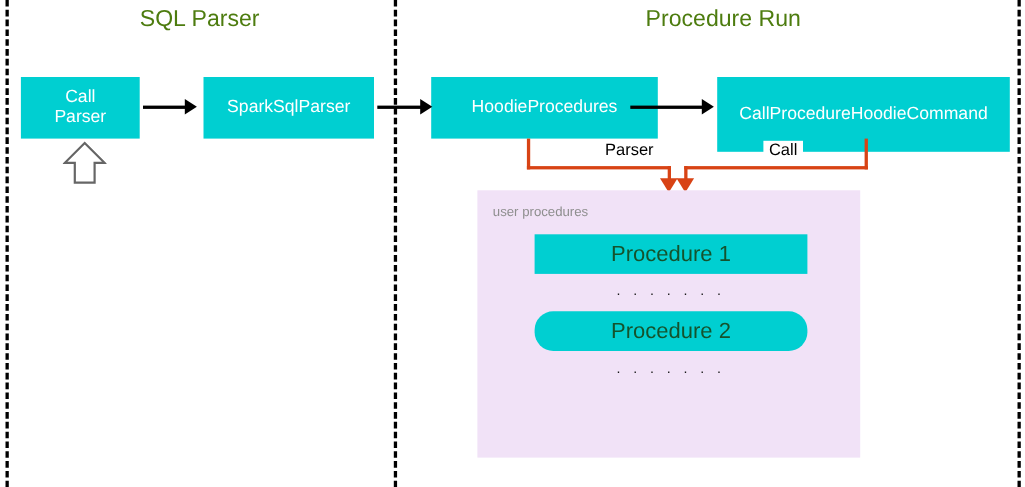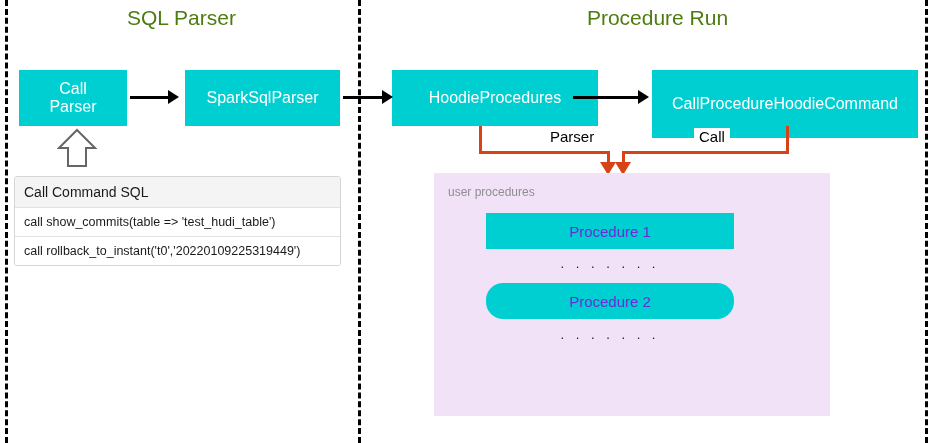--- a/index.html
+++ b/index.html
@@ -148,41 +148,41 @@
     white-space: nowrap;
   }
   #label-build { left: 545px; top: 128px; }
   #label-call  { left: 694px; top: 128px; }
 
   
   #user-procedures-panel {
     position: absolute;
     left: 434px;
     top: 173px;
-    width: 396px;
+    width: 348px;
     height: 243px;
     background: #F1E2F7;
     box-sizing: border-box;
     padding-left: 16px;
   }
   #user-procedures-label {
     position: absolute;
     left: 14px;
     top: 12px;
     font-size: 12px;
     color: #8e8e8e;
   }
   .proc-box {
     position: absolute;
     left: 52px;
     width: 248px;
     height: 36px;
     background: #00CFD1;
-    color: #6d28d9;
-    font-size: 15px;
+    color: #14532d;
+    font-size: 20px;
     display: flex;
     align-items: center;
     justify-content: center;
     box-sizing: border-box;
   }
   #proc-box-1 { top: 40px;  }
   #proc-box-2 { top: 110px; border-radius: 17px; }
   #proc-box-3 { top: 181px; }
 
   .proc-dots {
@@ -229,25 +229,20 @@
   <div class="arrow-line" id="arrow2-line"></div>
   <div class="arrow-head" id="arrow2-head"></div>
 
   <div class="arrow-line" id="arrow3-line"></div>
   <div class="arrow-head" id="arrow3-head"></div>
 
   <svg id="hollow-arrow-up" viewBox="0 0 40 40">
     <polygon points="20,2 38,20 29,20 29,38 11,38 11,20 2,20" fill="#ffffff" stroke="#666666" stroke-width="2"></polygon>
   </svg>
 
-  <div id="sql-table">
-    <div class="sql-header">Call Command SQL</div>
-    <div class="sql-row">call show_commits(table =&gt; 'test_hudi_table')</div>
-    <div class="sql-row">call rollback_to_instant('t0','20220109225319449')</div>
-  </div>
 
   <div class="orange-seg" id="build-v-left"></div>
   <div class="orange-seg" id="build-h"></div>
   <div class="orange-seg" id="build-v-right"></div>
   <div class="orange-head" id="build-head"></div>
   <div class="orange-label" id="label-build">Parser</div>
 
   <div class="orange-seg" id="call-v-right"></div>
   <div class="orange-seg" id="call-h"></div>
   <div class="orange-seg" id="call-v-left"></div>

